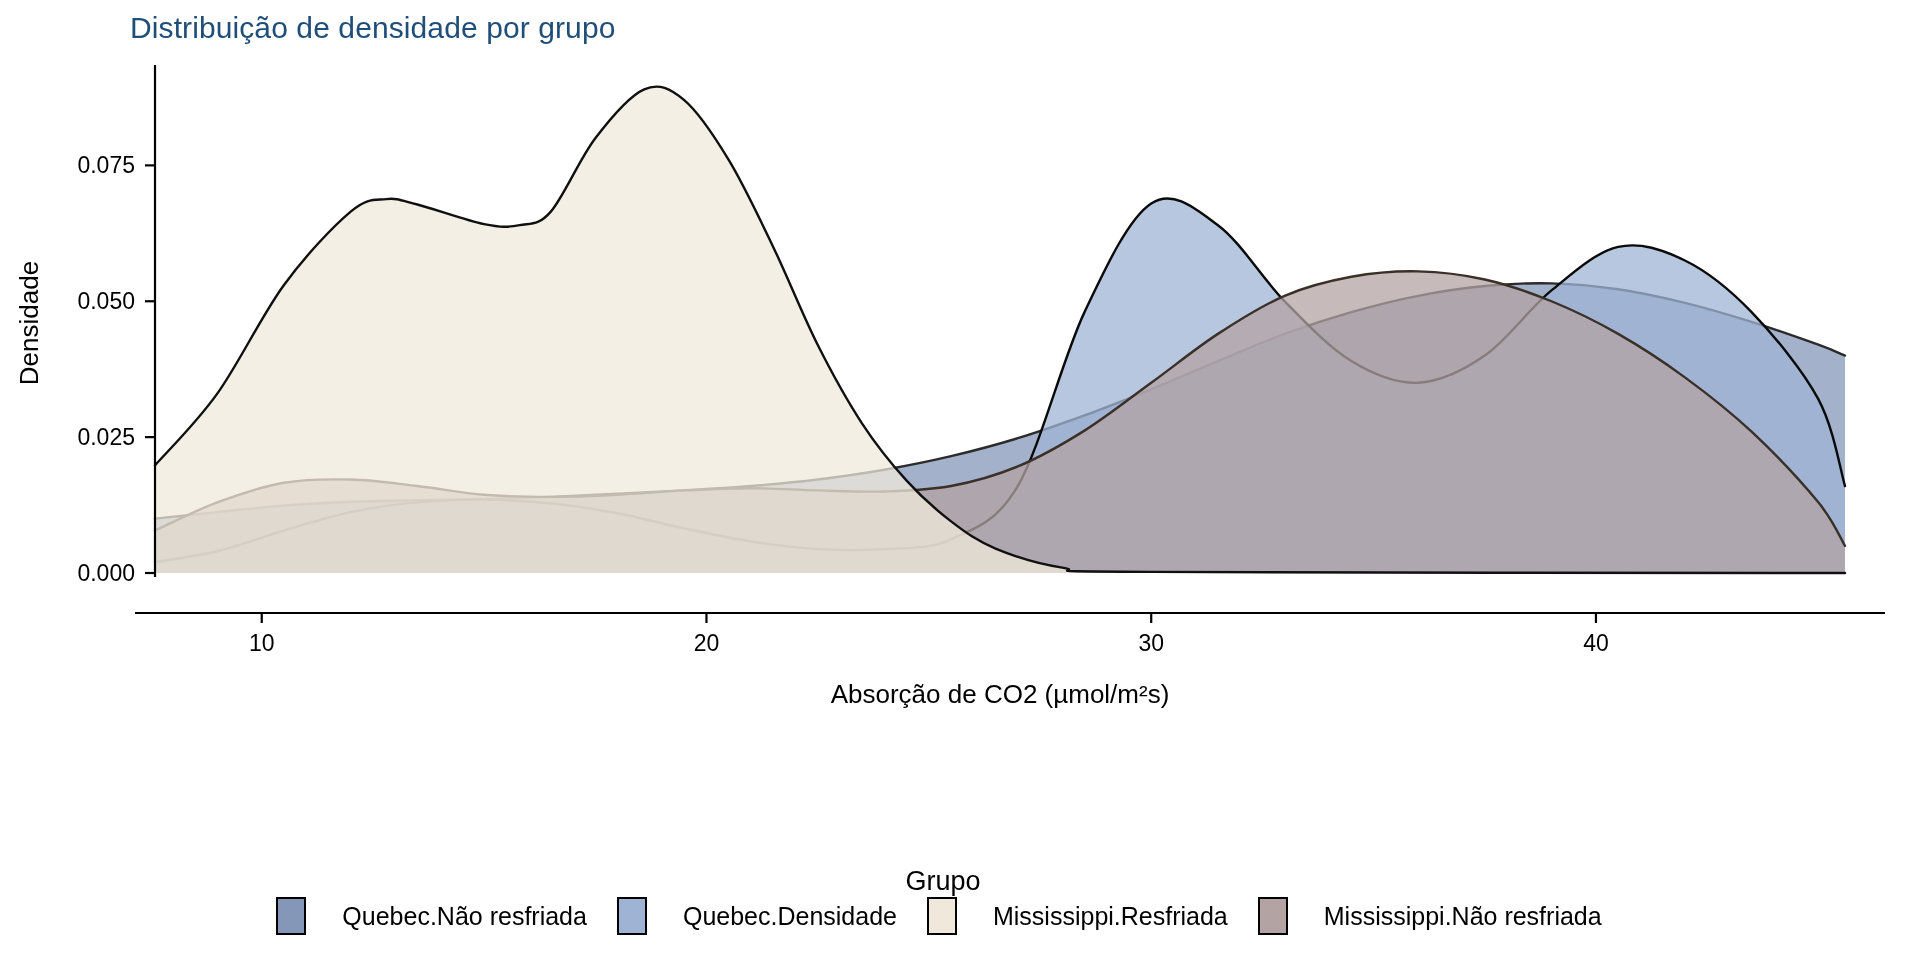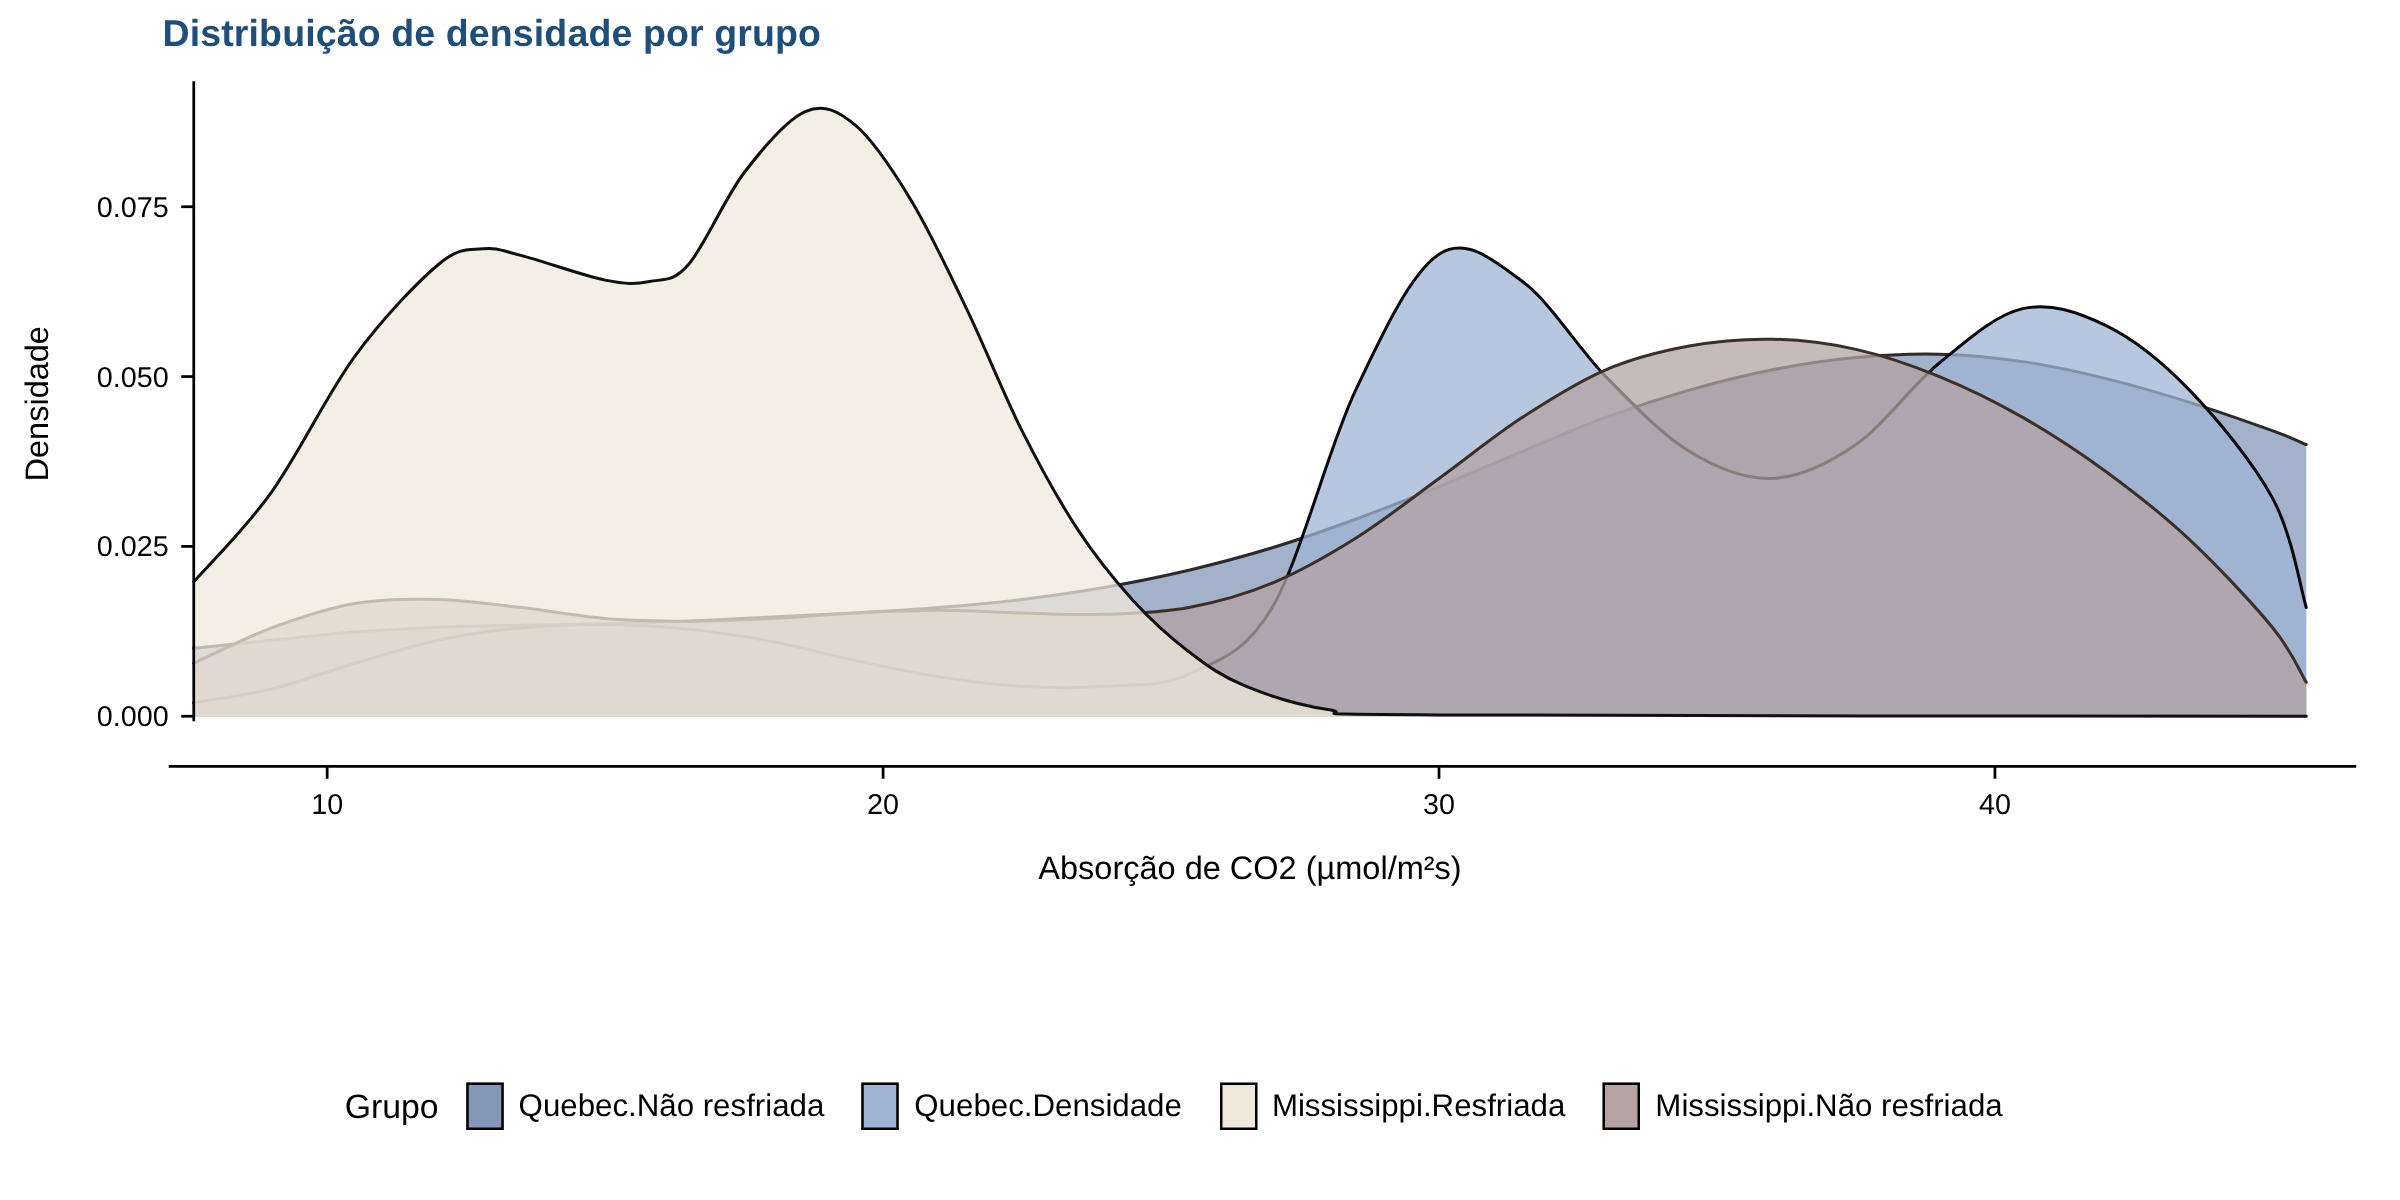--- a/index.html
+++ b/index.html
@@ -8,21 +8,21 @@
     background:#ffffff;
     font-family:"Liberation Sans", sans-serif;
     overflow:hidden;
   }
   #root{position:relative;width:1920px;height:960px;}
 
   #chart-title{
     position:absolute;
     left:130px; top:11px;
     font-size:30px;
-    font-weight:bold;
+    font-weight:normal;
     color:#1f4e79;
     letter-spacing:0.1px;
     white-space:nowrap;
   }
 
   #plot-wrap{
     position:absolute;
     left:0; top:0;
     width:1920px; height:860px;
   }
@@ -39,37 +39,38 @@
     fill:#000000;
   }
   .axis-line{stroke:#000000;stroke-width:2.2;fill:none;}
   .tick-mark{stroke:#000000;stroke-width:2.2;}
 
   #legend{
     position:absolute;
     left:0; top:866px;
     width:1908px;
     display:flex;
-    flex-direction:row;
+    flex-direction:column;
     align-items:center;
     justify-content:center;
     gap:0px;
   }
   #legend-title{
     font-size:27px;
     color:#000000;
     margin-right:22px;
     white-space:nowrap;
   }
   .legend-item{
     display:flex;
     flex-direction:row;
     align-items:center;
     margin-right:30px;
     white-space:nowrap;
+    gap:24px;
   }
   .legend-swatch{
     width:30px;height:38px;
     border:2.5px solid #000000;
     margin-right:12px;
     box-sizing:border-box;
   }
   .legend-label{
     font-size:25px;
     color:#000000;

